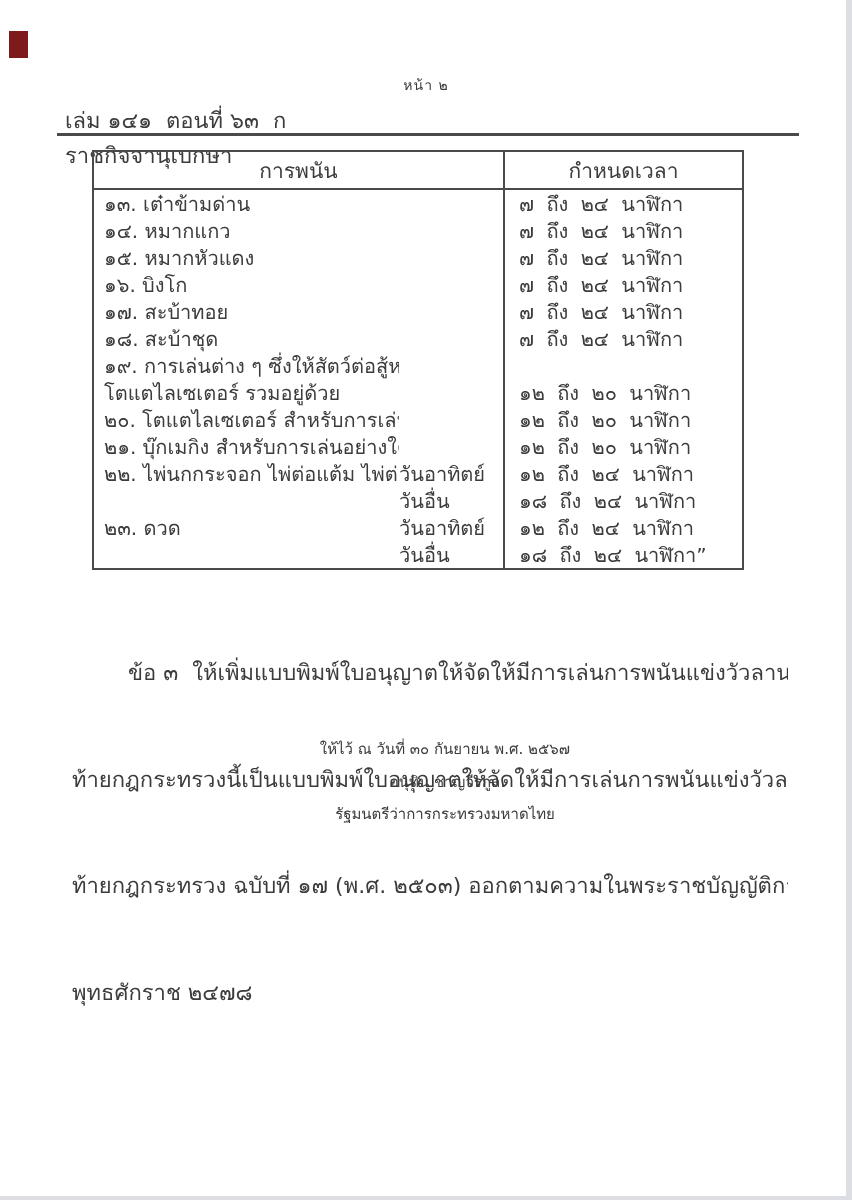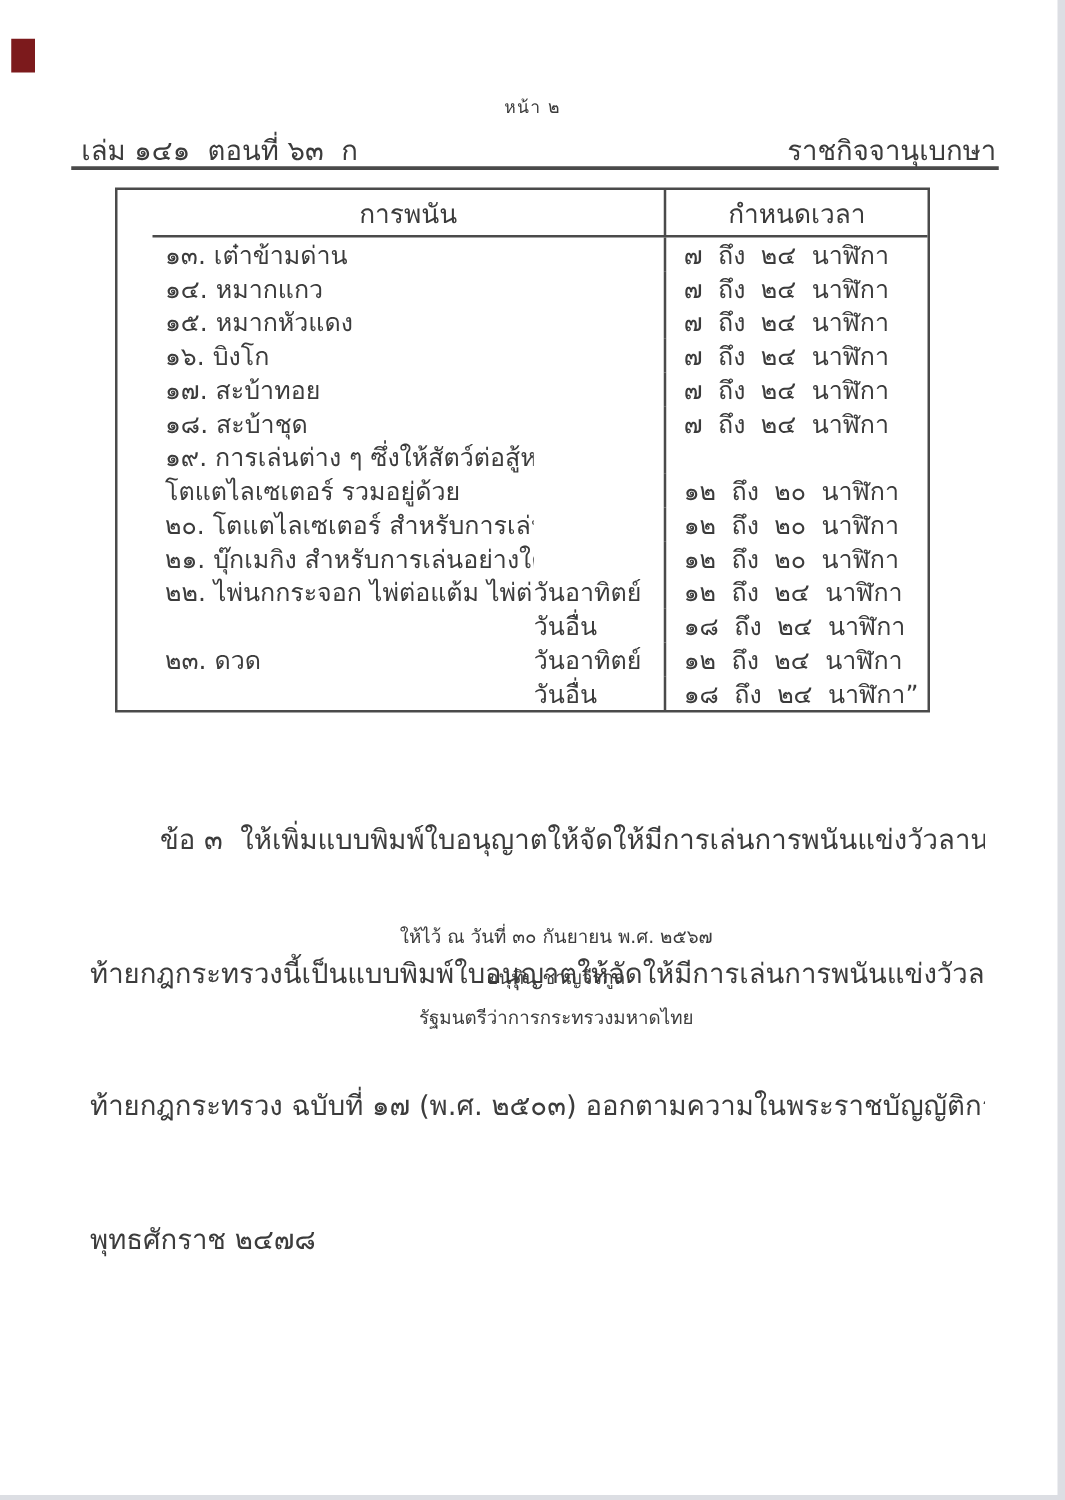--- a/index.html
+++ b/index.html
@@ -19,32 +19,31 @@
   
   .artifact { position: absolute; left: 9px; top: 31px; width: 19px; height: 27px; background: #7c1a1c; }
 
   .page-label {
     position: absolute; top: 74px; left: 0; width: 100%;
     text-align: center; font-size: 14px; letter-spacing: 1px;
   }
   .masthead {
     position: absolute; top: 103px; left: 65px; width: 732px;
     display: flex; justify-content: space-between; align-items: baseline;
-    font-size: 22px; white-space: pre;
+    font-size: 22px; white-space: pre; flex-direction: column;
   }
   .rule {
     position: absolute; top: 133px; left: 57px; width: 742px;
     border-top: 3px solid #4a4a4a;
   }
 
   .gtable {
     position: absolute; top: 150px; left: 92px; width: 652px;
     border: 2px solid #4a4a4a;
     font-size: 20px;
-    padding-left: 28px;
   }
   .thead { display: flex; height: 38px; border-bottom: 2px solid #4a4a4a; font-size: 21px; }
   .thead .h1 { width: 411px; border-right: 2px solid #4a4a4a; display: flex; align-items: center; justify-content: center; }
   .thead .h2 { flex: 1; display: flex; align-items: center; justify-content: center; }
   .trow { display: flex; height: 27px; }
   .trow .c1 {
     width: 411px; border-right: 2px solid #4a4a4a;
     display: flex; align-items: center;
     padding-left: 10px; overflow: hidden; white-space: nowrap;
   }

